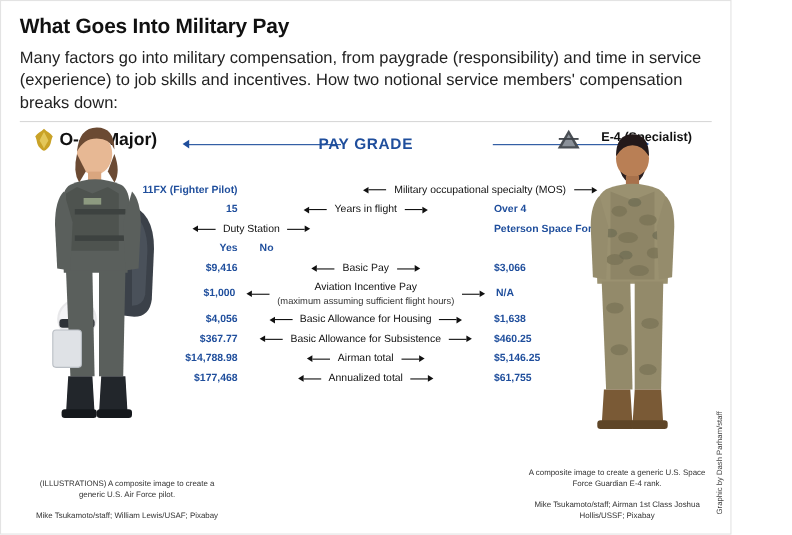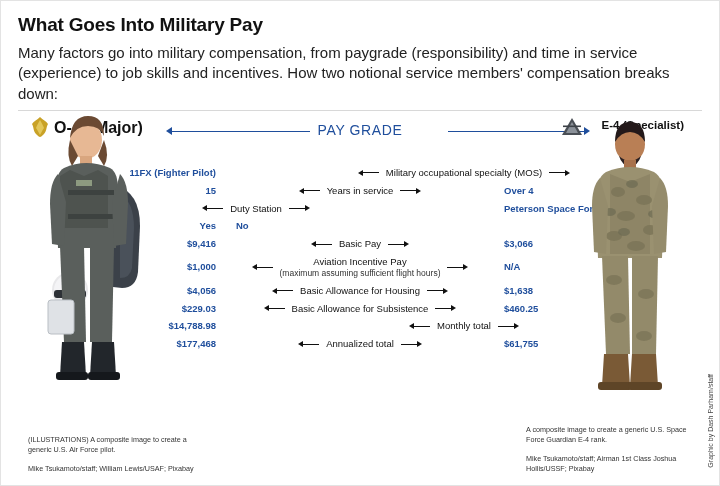--- a/index.html
+++ b/index.html
@@ -4,39 +4,39 @@
 <style>
   html,body{margin:0;padding:0;}
   body{
     width:720px;height:486px;
     background:#ffffff;
     font-family:"Liberation Sans", sans-serif;
     color:#1b1b1b;
     overflow:hidden;
     position:relative;
   }
-  .page{position:relative;width:720px;height:486px;box-sizing:border-box;padding:14px 18px 0 18px;}
+  .page{position:relative;width:665px;height:486px;box-sizing:border-box;padding:14px 18px 0 18px;}
 
   
   .title{
     font-size:19px;font-weight:bold;letter-spacing:-0.2px;
     color:#111111;margin:0 0 7px 0;
   }
   .deck{
     font-size:15px;line-height:1.35;color:#222;max-width:690px;margin:0 0 6px 0;
   }
   .rule{height:1px;background:#d8d8d8;width:100%;margin:4px 0 0 0;}
 
   
   .gradebar{
     position:relative;height:30px;margin-top:7px;
   }
   .paygrade-label{
     position:absolute;left:50%;top:4px;transform:translateX(-50%);
-    font-size:14px;font-weight:normal;color:#1f4e9c;letter-spacing:.6px;
+    font-size:14px;font-weight:bold;color:#1f4e9c;letter-spacing:.6px;
   }
   .gradeline{
     position:absolute;top:13px;height:1px;background:#1f4e9c;
   }
   .gl-left{left:152px;width:140px;}
   .gl-right{left:430px;width:140px;}
   .arrow-l{position:absolute;left:148px;top:9px;width:0;height:0;
     border-top:4px solid transparent;border-bottom:4px solid transparent;border-right:6px solid #1f4e9c;}
   .arrow-r{position:absolute;left:566px;top:9px;width:0;height:0;
     border-top:4px solid transparent;border-bottom:4px solid transparent;border-left:6px solid #1f4e9c;}
@@ -87,21 +87,21 @@
   .link .label{padding:0 7px;white-space:nowrap;}
 
   
   .photo{
     position:absolute;bottom:62px;
   }
   .photo-left{left:24px;width:150px;}
   .photo-right{right:24px;width:130px;}
 
   .figcap{
-    position:absolute;font-size:7.2px;line-height:1.4;color:#333;width:175px;
+    position:absolute;font-size:7.2px;line-height:1.4;color:#333;width:175px;text-align:center;
   }
   .figcap .credit{display:block;margin-top:9px;color:#333;}
   .cap-left{left:28px;bottom:12px;}
   .cap-right{right:14px;bottom:12px;width:180px;}
 
   .vcredit{
     position:absolute;right:6px;bottom:112px;
     font-size:7px;color:#444;
     transform:rotate(-90deg);transform-origin:right bottom;
     white-space:nowrap;
@@ -153,21 +153,21 @@
         </div>
       </div>
     </div>
 
     <div class="row">
       <div class="cell-left">15</div>
       <div class="cell-mid">
         <div class="link">
           <span class="arrowhead ah-left"></span>
           <span class="line"></span>
-          <span class="label">Years in service</span>
+          <span class="label">Years in flight</span>
           <span class="line"></span>
           <span class="arrowhead ah-right"></span>
         </div>
       </div>
       <div class="cell-right">Over 4</div>
     </div>
 
     <div class="row">
       <div class="cell-mid">
         <div class="link">
@@ -225,44 +225,45 @@
           <span class="line"></span>
           <span class="label">Basic Allowance for Housing</span>
           <span class="line"></span>
           <span class="arrowhead ah-right"></span>
         </div>
       </div>
       <div class="cell-right">$1,638</div>
     </div>
 
     <div class="row">
-      <div class="cell-left">$229.03</div>
+      <div class="cell-left">$367.77</div>
       <div class="cell-mid">
         <div class="link">
           <span class="arrowhead ah-left"></span>
           <span class="line"></span>
           <span class="label">Basic Allowance for Subsistence</span>
           <span class="line"></span>
           <span class="arrowhead ah-right"></span>
         </div>
       </div>
       <div class="cell-right">$460.25</div>
     </div>
 
     <div class="row">
       <div class="cell-left">$14,788.98</div>
       <div class="cell-mid">
         <div class="link">
           <span class="arrowhead ah-left"></span>
           <span class="line"></span>
-          <span class="label">Monthly total</span>
-          <span class="line"></span>
-          <span class="arrowhead ah-right"></span>
-        </div>
-      </div>
+          <span class="label">Airman total</span>
+          <span class="line"></span>
+          <span class="arrowhead ah-right"></span>
+        </div>
+      </div>
+      <div class="cell-right">$5,146.25</div>
     </div>
 
     <div class="row">
       <div class="cell-left">$177,468</div>
       <div class="cell-mid">
         <div class="link">
           <span class="arrowhead ah-left"></span>
           <span class="line"></span>
           <span class="label">Annualized total</span>
           <span class="line"></span>

